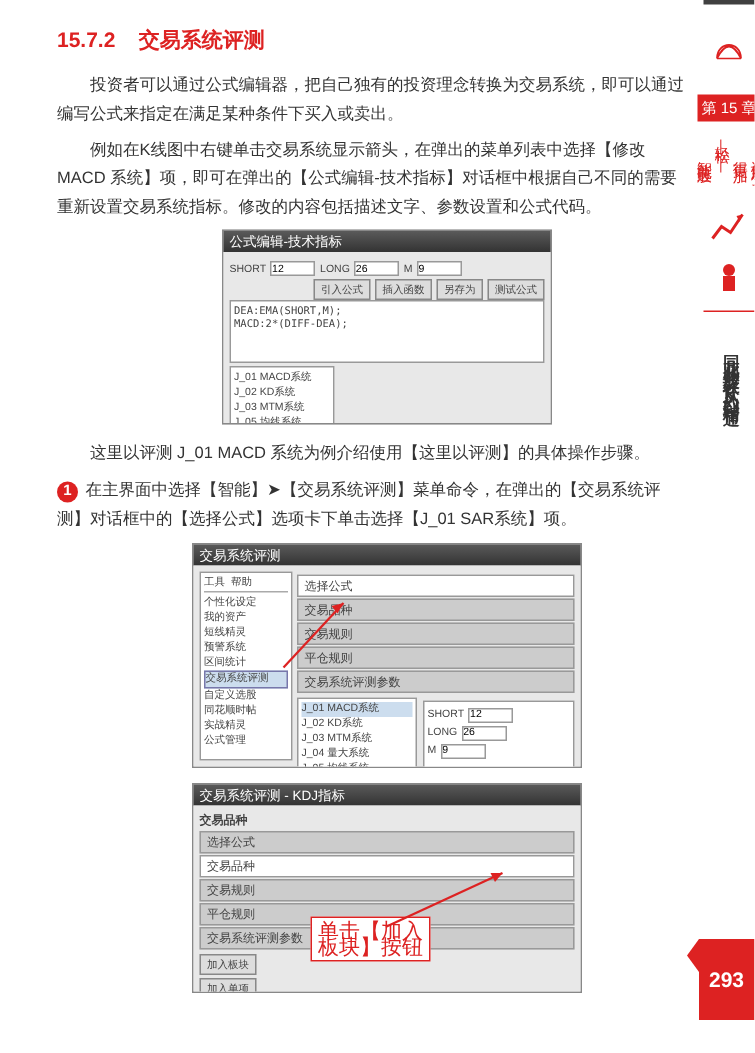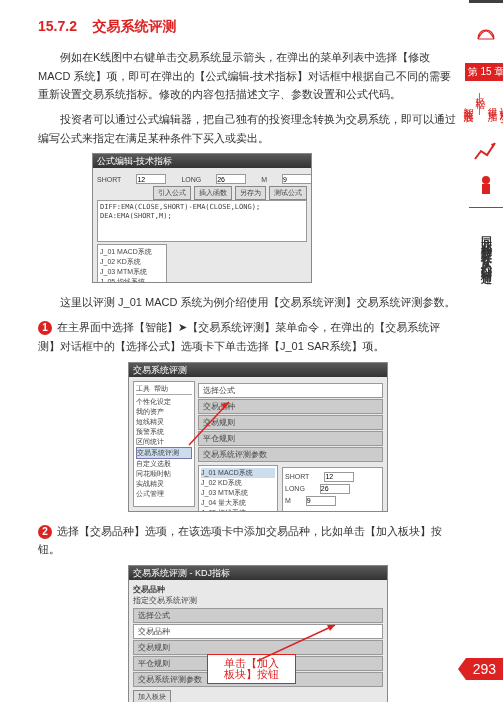--- a/index.html
+++ b/index.html
@@ -79,22 +79,22 @@
     writing-mode: vertical-rl;
     letter-spacing: 3px;
   }
   .page-number {
     position: absolute;
     bottom: 22px;
     right: 0;
     background: #d22;
     color: #fff;
     font-size: 14px;
-    font-weight: normal;
-    padding: 3px 7px;
+    font-weight: bold;
+    padding: 19px 7px;
   }
   .page-number::before{
     content:"";
     position:absolute;
     left:-8px;top:0;
     border-top:11px solid transparent;
     border-bottom:11px solid transparent;
     border-right:8px solid #d22;
   }
   .section-heading {
@@ -109,21 +109,21 @@
     text-indent: 2em;
     margin-bottom: 6px;
     color: #333;
   }
   .screenshot {
     margin: 6px auto 10px;
     border: 1px solid #888;
     background: #d8d8d8;
     position: relative;
   }
-  .ss1 { width: 220px; height: 130px; margin-left: 54px; }
+  .ss1 { width: 220px; height: 130px; margin-left: 110px; }
   .ss2 { width: 260px; height: 150px; margin-left: 90px; }
   .ss3 { width: 260px; height: 140px; margin-left: 90px; }
   .ss-titlebar {
     height: 14px;
     background: linear-gradient(#5a5a5a,#333);
     color: #fff;
     font-size: 9px;
     padding: 1px 4px;
   }
   .ss-body {
@@ -151,80 +151,80 @@
     font-size:10px;
     font-weight:bold;
     margin-right:2px;
     text-indent:0;
   }
   .callout-box {
     position:absolute;
     border:1px solid #d22;
     background:#fff;
     color:#d22;
-    font-size:11px;
-    padding:3px 16px;
+    font-size:14px;
+    padding:3px 4px;
     line-height:11px;
   }
-  .field-row{display:flex;gap:15px;margin:2px 0;font-size:7px;align-items:center;}
+  .field-row{display:flex;gap:3px;margin:2px 0;font-size:7px;align-items:center;}
   .field-row input{width:30px;height:10px;font-size:7px;border:1px solid #999;}
   .btn-row{display:flex;justify-content:flex-end;gap:3px;margin-top:2px;}
   .mini-btn{background:#ddd;border:1px solid #888;font-size:7px;padding:1px 4px;}
   .chart-icon{width:28px;height:26px;margin-top:22px;}
 </style>
 </head>
 <body>
 
 <div class="page">
   <div class="main-content">
 
     <div class="section-heading">
       <span>15.7.2</span>
       &nbsp;&nbsp;
       <span>交易系统评测</span>
     </div>
 
+    <p class="body-text">投资者可以通过公式编辑器，把自己独有的投资理念转换为交易系统，即可以通过编写公式来指定在满足某种条件下买入或卖出。</p>
     <p class="body-text">例如在K线图中右键单击交易系统显示箭头，在弹出的菜单列表中选择【修改 MACD 系统】项，即可在弹出的【公式编辑-技术指标】对话框中根据自己不同的需要重新设置交易系统指标。修改的内容包括描述文字、参数设置和公式代码。</p>
-    <p class="body-text">投资者可以通过公式编辑器，把自己独有的投资理念转换为交易系统，即可以通过编写公式来指定在满足某种条件下买入或卖出。</p>
 
     <div class="screenshot ss1">
       <div class="ss-titlebar">公式编辑-技术指标</div>
       <div class="ss-body">
         <div class="field-row">
           <span>SHORT</span>
             <input value="12" style="">
           <span>LONG</span>
             <input value="26" style="">
           <span>M</span>
             <input value="9" style="">
         </div>
         <div class="btn-row">
           <span class="mini-btn">引入公式</span>
           <span class="mini-btn">插入函数</span>
           <span class="mini-btn">另存为</span>
           <span class="mini-btn">测试公式</span>
         </div>
         <div class="ss-editor">
-          <div>DIFF:EMA(CLOSE,SHORT)-EMA(CLOSE,LONG);</div>
           <div>DEA:EMA(SHORT,M);</div>
+          <div>MACD:2*(DIFF-DEA);</div>
         </div>
         <div class="ss-row" style="margin-top:2px;">
           <div class="ss-list">
             <div>J_01 MACD系统</div>
             <div>J_02 KD系统</div>
             <div>J_03 MTM系统</div>
             <div>J_05 均线系统</div>
           </div>
           <div style="flex:1"></div>
         </div>
 
       </div>
     </div>
 
-    <p class="body-text">这里以评测 J_01 MACD 系统为例介绍使用【交易系统评测】交易系统评测参数。</p>
+    <p class="body-text">这里以评测 J_01 MACD 系统为例介绍使用【这里以评测】的具体操作步骤。</p>
 
     <p class="body-text" style="text-indent:0">
       <span class="step-num">1</span>
       <span>在主界面中选择【智能】➤【交易系统评测】菜单命令，在弹出的【交易系统评测】对话框中的【选择公式】选项卡下单击选择【J_01 SAR系统】项。</span>
     </p>
 
     <div class="screenshot ss2" style="position:relative;">
       <div class="ss-titlebar">交易系统评测</div>
       <div class="ss-body" style="display:flex;gap:3px;">
         <div class="ss-list" style="width:62px;">
@@ -284,30 +284,25 @@
             <span class="mini-btn">取消</span>
           </div>
         </div>
       </div>
       <svg style="position:absolute;left:-8px;top:14px;width:115px;height:70px;pointer-events:none">
         <line x1="68" y1="68" x2="108" y2="25" stroke="#d22" stroke-width="1.5"></line>
         <polygon points="108,25 100,27 104,32" fill="#d22"></polygon>
       </svg>
     </div>
 
-    <p class="body-text" style="text-indent:0">
-      <span class="step-num">2</span>
-      <span>选择【交易品种】选项，在该选项卡中添加交易品种，比如单击【加入板块】按钮。</span>
-    </p>
 
     <div class="screenshot ss3" style="position:relative;">
       <div class="ss-titlebar">交易系统评测 - KDJ指标</div>
       <div class="ss-body">
         <div style="font-weight:bold">交易品种</div>
-        <div>指定交易系统评测</div>
         <div class="ss-tabs">
           <div class="ss-tab">选择公式</div>
           <div class="ss-tab" style="background:#fff">交易品种</div>
           <div class="ss-tab">交易规则</div>
           <div class="ss-tab">平仓规则</div>
           <div class="ss-tab">交易系统评测参数</div>
         </div>
         <div class="ss-row" style="margin-top:3px;">
           <div style="display:flex;flex-direction:column;gap:2px;">
             <span class="mini-btn">加入板块</span>

